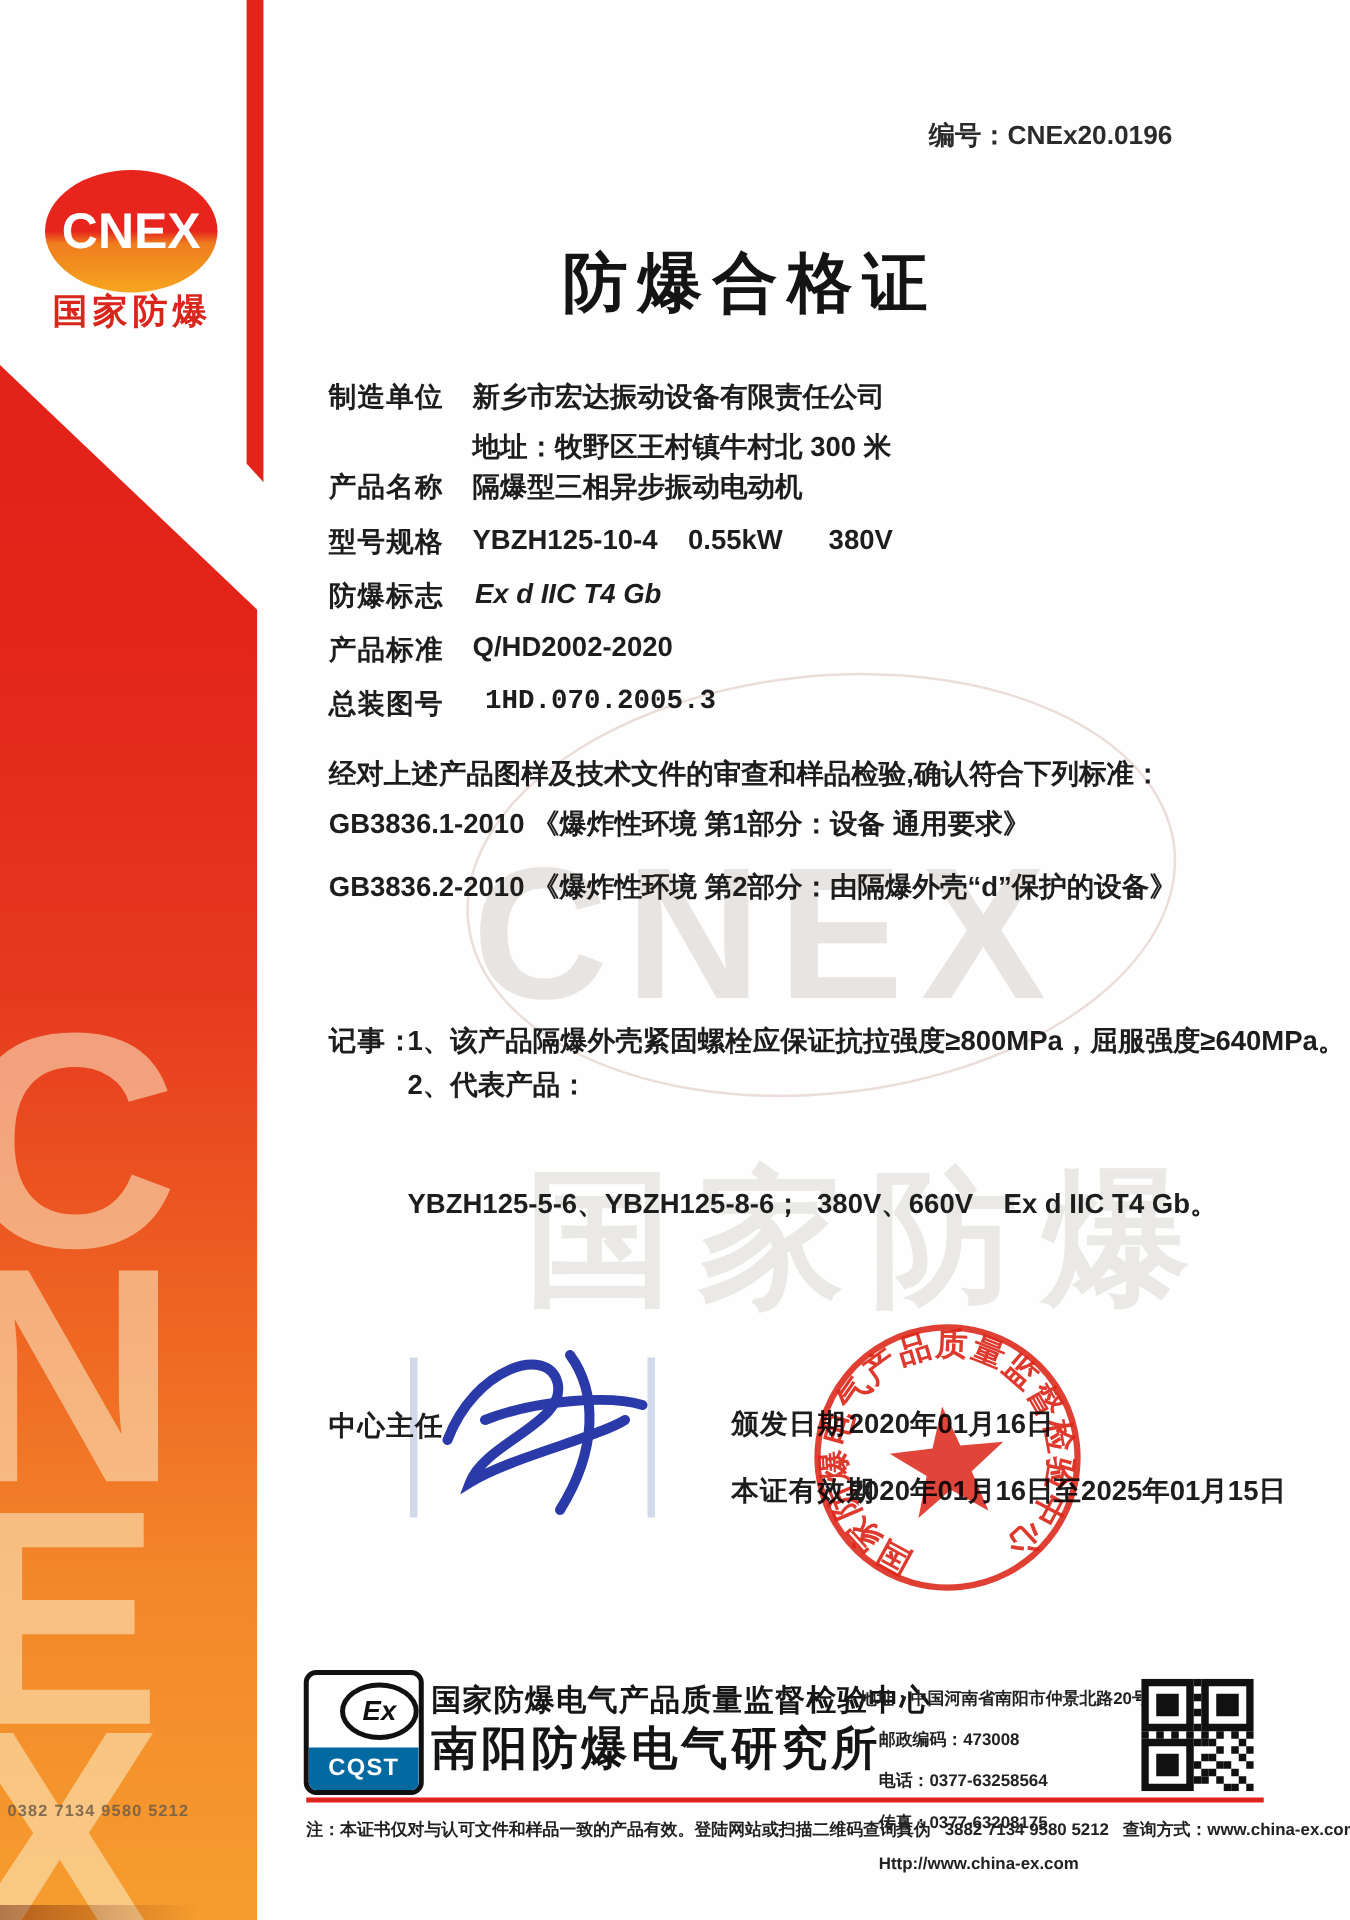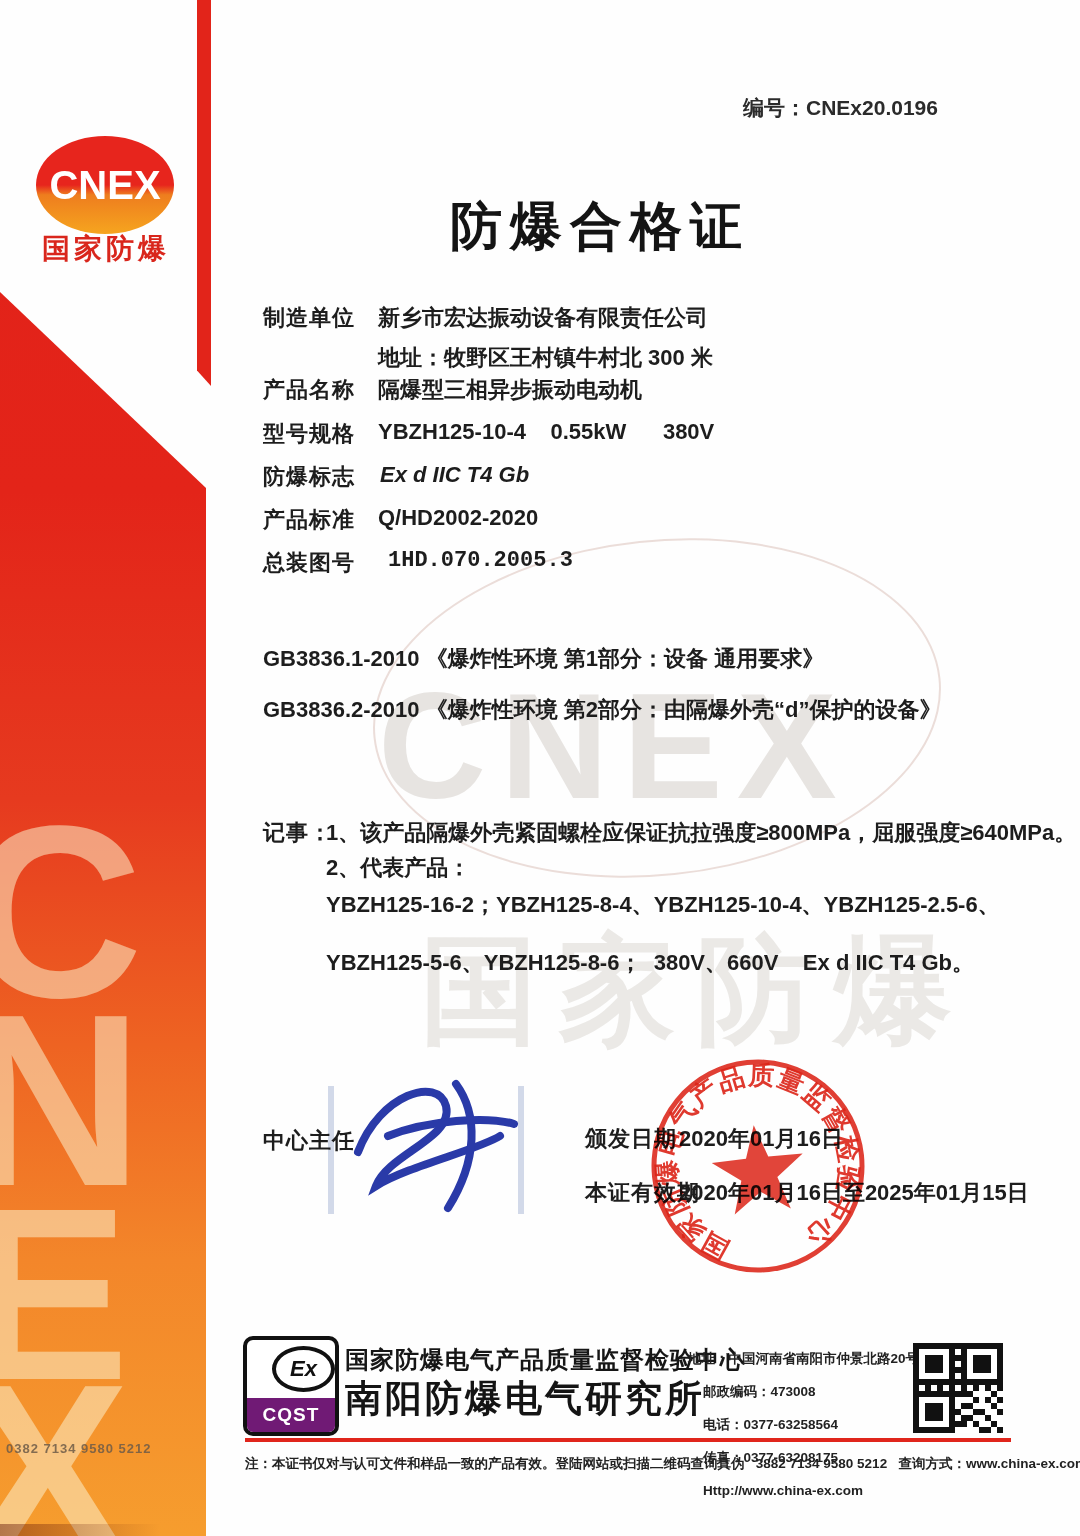--- a/index.html
+++ b/index.html
@@ -65,21 +65,21 @@
   .stamp{left:648px;top:1056px;width:220px;height:220px;z-index:8;
     mix-blend-mode:multiply;transform:rotate(-6deg);}
   
   .ex-logo{left:243px;top:1336px;width:88px;height:92px;z-index:6;
     border:4px solid #111;border-radius:10px;background:#fff;overflow:hidden;
     display:flex;flex-direction:column;}
   .ex-top{flex:1;display:flex;align-items:center;justify-content:center;margin-left:25px;}
   .ex-circle{width:56px;height:38px;border:4px solid #111;border-radius:50%;
     display:flex;align-items:center;justify-content:center;
     font-size:22px;font-weight:700;font-style:italic;color:#111;}
-  .ex-bottom{height:34px;background:#701a75;color:#fff;display:flex;align-items:center;
+  .ex-bottom{height:34px;background:#0369a1;color:#fff;display:flex;align-items:center;
     justify-content:center;font-size:19px;font-weight:800;letter-spacing:1px;}
   .center-name{left:345px;top:1344px;font-size:24px;font-weight:800;color:#161616;z-index:6;letter-spacing:1px;}
   .institute-name{left:345px;top:1374px;font-size:37px;font-weight:800;color:#141414;z-index:6;letter-spacing:3px;}
   .addr{left:688px;top:1351px;z-index:6;font-size:13.5px;line-height:16.5px;
     font-weight:600;color:#222;white-space:pre;}
   .qr{left:913px;top:1343px;width:90px;height:90px;z-index:6;}
   .red-line{left:245px;top:1438px;width:766px;height:4px;background:#e0251c;z-index:6;}
   .foot-note{left:245px;top:1455px;width:800px;font-size:13.5px;font-weight:700;
     color:#222;z-index:6;white-space:pre;}
 </style>
@@ -121,27 +121,27 @@
 
   <div class="abs lbl" style="left:263px;top:462px;">防爆标志</div>
   <div class="abs val" style="left:380px;top:462px;font-style:italic;">Ex d IIC T4 Gb</div>
 
   <div class="abs lbl" style="left:263px;top:505px;">产品标准</div>
   <div class="abs val" style="left:378px;top:505px;">Q/HD2002-2020</div>
 
   <div class="abs lbl" style="left:263px;top:548px;">总装图号</div>
   <div class="abs val" style="left:388px;top:548px;font-family:Liberation Mono, monospace;">1HD.070.2005.3</div>
 
+  <div class="abs para" style="left:263px;top:604px;">经对上述产品图样及技术文件的审查和样品检验,确认符合下列标准：</div>
   <div class="abs para" style="left:263px;top:644px;">GB3836.1-2010 《爆炸性环境 第1部分：设备 通用要求》</div>
   <div class="abs para" style="left:263px;top:683px;margin-top:12px;">GB3836.2-2010 《爆炸性环境 第2部分：由隔爆外壳“d”保护的设备》</div>
 
   <div class="abs lbl" style="left:263px;top:818px;">记事：</div>
   <div class="abs para" style="left:326px;top:818px;">1、该产品隔爆外壳紧固螺栓应保证抗拉强度≥800MPa，屈服强度≥640MPa。</div>
   <div class="abs para" style="left:326px;top:853px;">2、代表产品：</div>
-  <div class="abs para" style="left:326px;top:890px;">YBZH125-16-2；YBZH125-8-4、YBZH125-10-4、YBZH125-2.5-6、</div>
   <div class="abs para" style="left:326px;top:926px;margin-top:22px;">YBZH125-5-6、YBZH125-8-6；  380V、660V    Ex d IIC T4 Gb。</div>
 
   <div class="abs lbl" style="left:263px;top:1126px;">中心主任</div>
   <div class="abs sig-box-l"></div>
   <div class="abs sig-box-r"></div>
   <div class="abs signature">
     <svg width="200" height="160" viewBox="0 0 200 160">
       <g fill="none" stroke="#2a3aa8" stroke-width="8" stroke-linecap="round">
         <path d="M28,92 C50,34 108,16 116,46 C124,78 58,94 46,126 C78,106 148,90 170,76"></path>
         <path d="M126,24 C148,54 148,100 118,148"></path>

